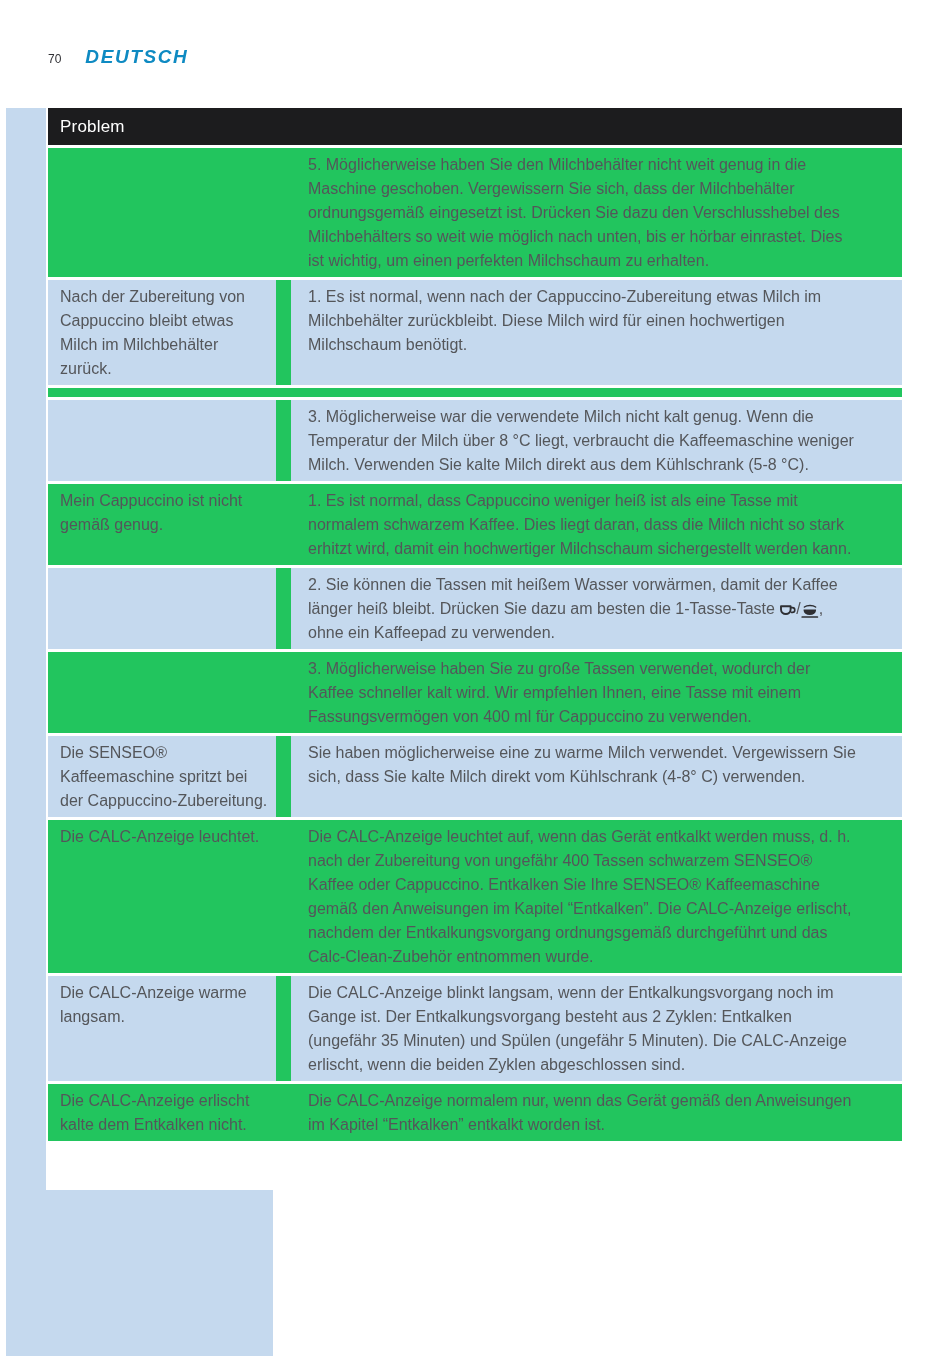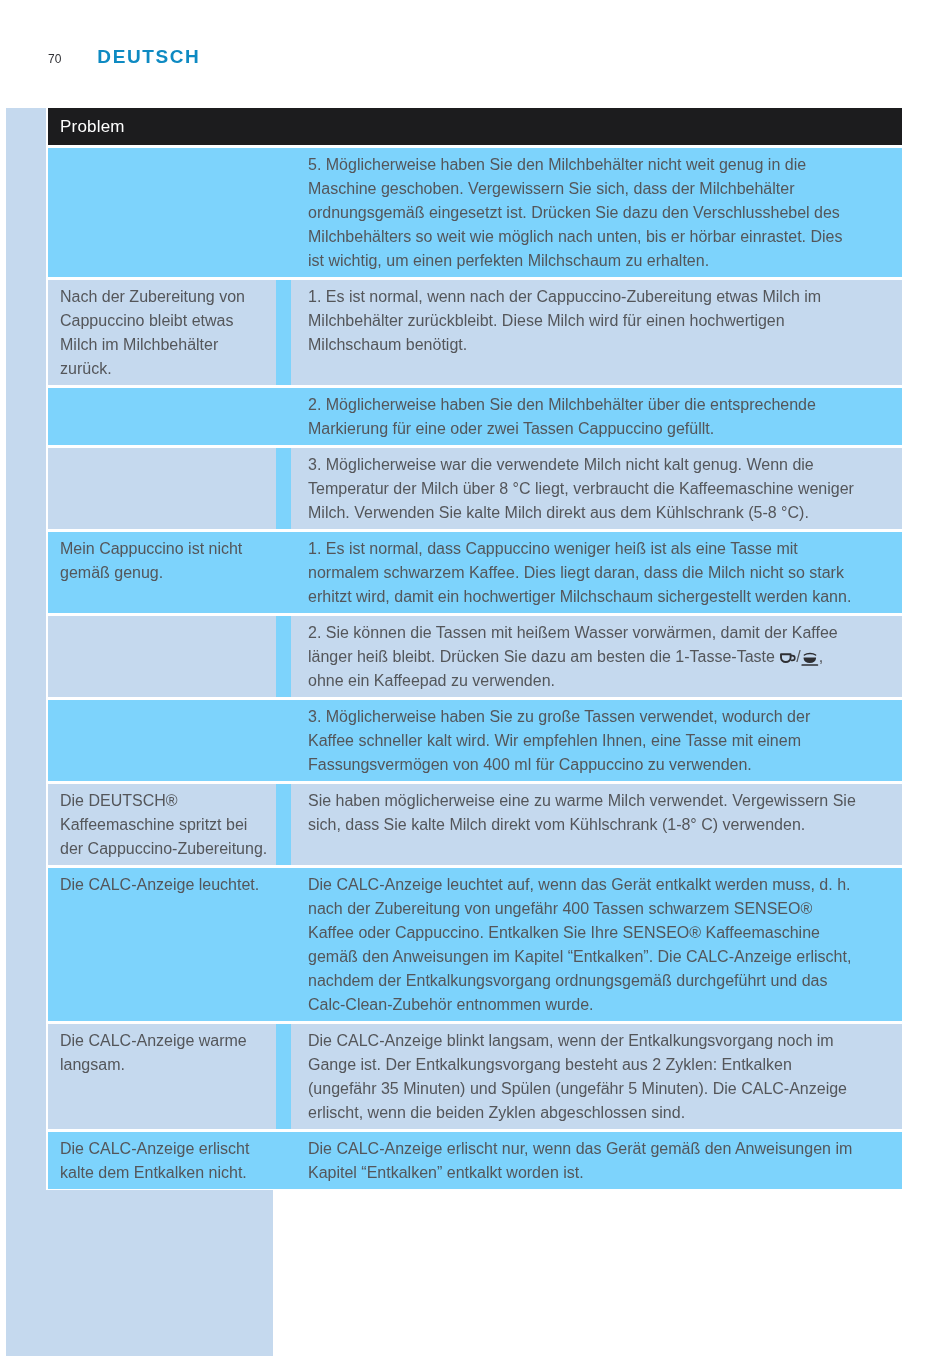--- a/index.html
+++ b/index.html
@@ -2,28 +2,28 @@
 <html lang="de" style="--accent-blue: #0e8ac2; --row-blue: #c5d9ee; --table-header-bg: #1c1c1e; --table-header-text: #ffffff; --body-text: #54565a;"><head>
 <meta charset="utf-8">
 <style>
   html,body{margin:0;padding:0;background:#ffffff;}
   .page{
     position:relative;width:950px;height:1356px;background:#ffffff;
     font-family:"Liberation Sans",sans-serif;overflow:hidden;
   }
   .page-header{position:absolute;top:46px;left:48px;display:flex;align-items:baseline;}
   .page-number{font-size:12px;color:#303034;}
-  .lang-title{margin-left:36px;font-size:19px;font-weight:bold;letter-spacing:1.6px;color:var(--accent-blue,#0e8ac2);}
+  .lang-title{margin-left:24px;font-size:19px;font-weight:bold;letter-spacing:1.6px;color:var(--accent-blue,#0e8ac2);font-style:italic;}
   .sidebar-strip{position:absolute;left:6px;top:108px;bottom:0;width:40px;background:var(--row-blue,#c5d9ee);z-index:0;}
   .bottom-block{position:absolute;left:46px;top:1190px;bottom:0;width:227px;background:var(--row-blue,#c5d9ee);z-index:1;}
   .ts-table{position:absolute;left:48px;top:108px;width:854px;z-index:2;}
   .thead{display:flex;align-items:center;background:var(--table-header-bg,#1c1c1e);color:var(--table-header-text,#ffffff);height:37px;font-size:17px;letter-spacing:0.2px;}
   .th-problem{width:210px;padding-left:12px;box-sizing:border-box;}
   .th-solution{flex:1;}
-  .trow{display:flex;margin-top:3px;background:#7dd3fc;}
+  .trow{display:flex;margin-top:3px;background:#22c55e;}
   .trow.shaded .cell{background:var(--row-blue,#c5d9ee);}
   .cell{font-size:16px;line-height:24px;color:var(--body-text,#54565a);padding-top:5px;padding-bottom:4px;box-sizing:border-box;}
   .problem-cell{width:228px;flex:none;padding-left:12px;padding-right:8px;}
   .gutter{width:15px;flex:none;}
   .solution-cell{flex:1;padding-left:17px;padding-right:46px;}
   .inline-icon{display:inline-block;vertical-align:-2px;color:#2e2f33;line-height:0;}
   .inline-icon svg{display:inline-block;vertical-align:middle;}
 </style>
 </head>
 <body>
@@ -48,21 +48,20 @@
           <div class="cell solution-cell">5. Möglicherweise haben Sie den Milchbehälter nicht weit genug in die Maschine geschoben. Vergewissern Sie sich, dass der Milchbehälter ordnungsgemäß eingesetzt ist. Drücken Sie dazu den Verschlusshebel des Milchbehälters so weit wie möglich nach unten, bis er hörbar einrastet. Dies ist wichtig, um einen perfekten Milchschaum zu erhalten.</div>
         </div>
         <div class="trow shaded">
           <div class="cell problem-cell">Nach der Zubereitung von Cappuccino bleibt etwas Milch im Milchbehälter zurück.</div>
           <div class="gutter"></div>
           <div class="cell solution-cell">1. Es ist normal, wenn nach der Cappuccino-Zubereitung etwas Milch im Milchbehälter zurückbleibt. Diese Milch wird für einen hochwertigen Milchschaum benötigt.</div>
         </div>
         <div class="trow">
           <div class="cell problem-cell"></div>
           <div class="gutter"></div>
-          <div class="cell solution-cell">2. Möglicherweise haben Sie den Milchbehälter über die entsprechende Markierung für eine oder zwei Tassen Cappuccino gefüllt.</div>
         </div>
         <div class="trow shaded">
           <div class="cell problem-cell"></div>
           <div class="gutter"></div>
           <div class="cell solution-cell">3. Möglicherweise war die verwendete Milch nicht kalt genug. Wenn die Temperatur der Milch über 8 °C liegt, verbraucht die Kaffeemaschine weniger Milch. Verwenden Sie kalte Milch direkt aus dem Kühlschrank (5-8 °C).</div>
         </div>
         <div class="trow">
           <div class="cell problem-cell">Mein Cappuccino ist nicht gemäß genug.</div>
           <div class="gutter"></div>
           <div class="cell solution-cell">1. Es ist normal, dass Cappuccino weniger heiß ist als eine Tasse mit normalem schwarzem Kaffee. Dies liegt daran, dass die Milch nicht so stark erhitzt wird, damit ein hochwertiger Milchschaum sichergestellt werden kann.</div>
@@ -78,34 +77,34 @@
                 <path d="M2.6 5.4 h12.4 v1 a6.2 4.6 0 0 1 -12.4 0 Z" fill="currentColor"></path>
                 <path d="M1.2 13 h15.2" fill="none" stroke="currentColor" stroke-width="1.7" stroke-linecap="round"></path>
               </svg></span>, ohne ein Kaffeepad zu verwenden.</div>
         </div>
         <div class="trow">
           <div class="cell problem-cell"></div>
           <div class="gutter"></div>
           <div class="cell solution-cell">3. Möglicherweise haben Sie zu große Tassen verwendet, wodurch der Kaffee schneller kalt wird. Wir empfehlen Ihnen, eine Tasse mit einem Fassungsvermögen von 400 ml für Cappuccino zu verwenden.</div>
         </div>
         <div class="trow shaded">
-          <div class="cell problem-cell">Die DEUTSCH® Kaffeemaschine spritzt bei der Cappuccino-Zubereitung.</div>
+          <div class="cell problem-cell">Die SENSEO® Kaffeemaschine spritzt bei der Cappuccino-Zubereitung.</div>
           <div class="gutter"></div>
-          <div class="cell solution-cell">Sie haben möglicherweise eine zu warme Milch verwendet. Vergewissern Sie sich, dass Sie kalte Milch direkt vom Kühlschrank (1-8° C) verwenden.</div>
+          <div class="cell solution-cell">Sie haben möglicherweise eine zu warme Milch verwendet. Vergewissern Sie sich, dass Sie kalte Milch direkt vom Kühlschrank (4-8° C) verwenden.</div>
         </div>
         <div class="trow">
           <div class="cell problem-cell">Die CALC-Anzeige leuchtet.</div>
           <div class="gutter"></div>
           <div class="cell solution-cell">Die CALC-Anzeige leuchtet auf, wenn das Gerät entkalkt werden muss, d. h. nach der Zubereitung von ungefähr 400 Tassen schwarzem SENSEO® Kaffee oder Cappuccino. Entkalken Sie Ihre SENSEO® Kaffeemaschine gemäß den Anweisungen im Kapitel “Entkalken”. Die CALC-Anzeige erlischt, nachdem der Entkalkungsvorgang ordnungsgemäß durchgeführt und das Calc-Clean-Zubehör entnommen wurde.</div>
         </div>
         <div class="trow shaded">
           <div class="cell problem-cell">Die CALC-Anzeige warme langsam.</div>
           <div class="gutter"></div>
           <div class="cell solution-cell">Die CALC-Anzeige blinkt langsam, wenn der Entkalkungsvorgang noch im Gange ist. Der Entkalkungsvorgang besteht aus 2 Zyklen: Entkalken (ungefähr 35 Minuten) und Spülen (ungefähr 5 Minuten). Die CALC-Anzeige erlischt, wenn die beiden Zyklen abgeschlossen sind.</div>
         </div>
         <div class="trow">
           <div class="cell problem-cell">Die CALC-Anzeige erlischt kalte dem Entkalken nicht.</div>
           <div class="gutter"></div>
-          <div class="cell solution-cell">Die CALC-Anzeige erlischt nur, wenn das Gerät gemäß den Anweisungen im Kapitel “Entkalken” entkalkt worden ist.</div>
+          <div class="cell solution-cell">Die CALC-Anzeige normalem nur, wenn das Gerät gemäß den Anweisungen im Kapitel “Entkalken” entkalkt worden ist.</div>
         </div>
       </div>
   </div>
 </div>
 
 </body></html>

